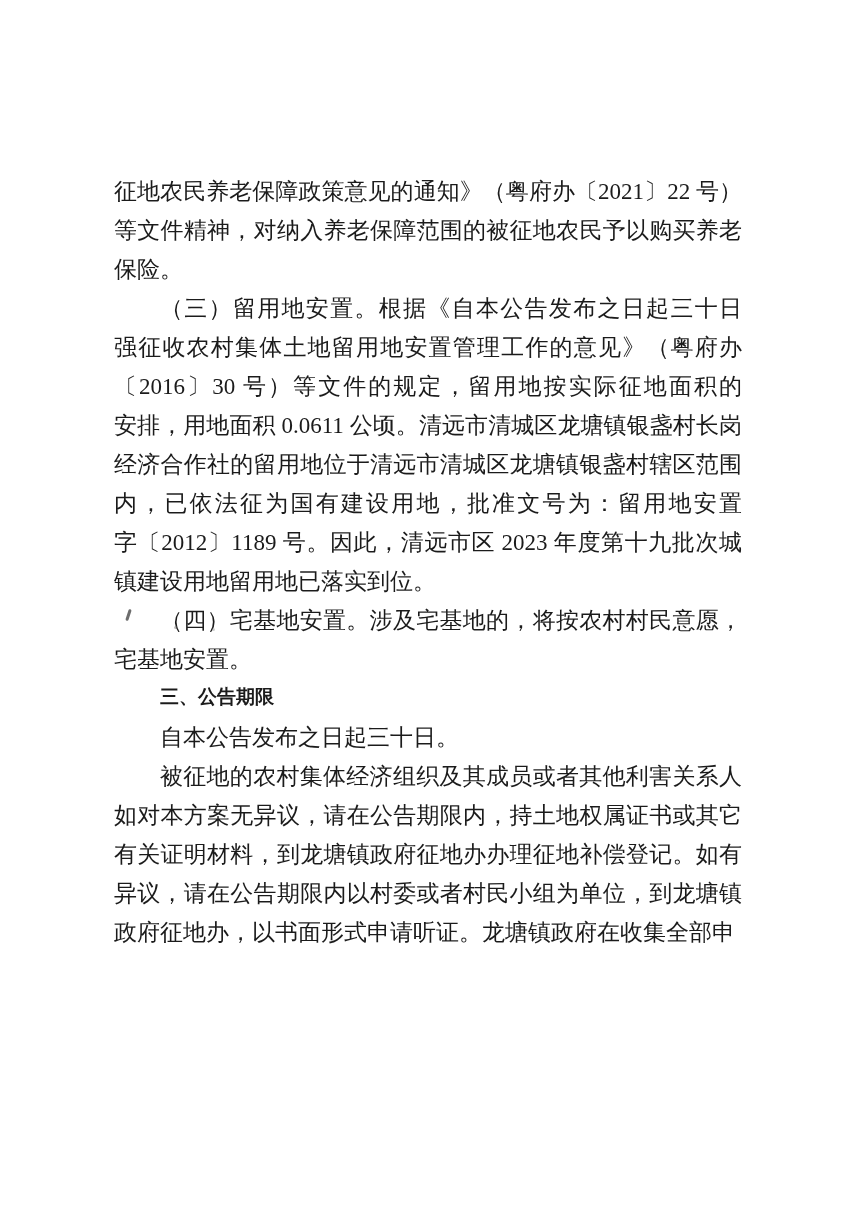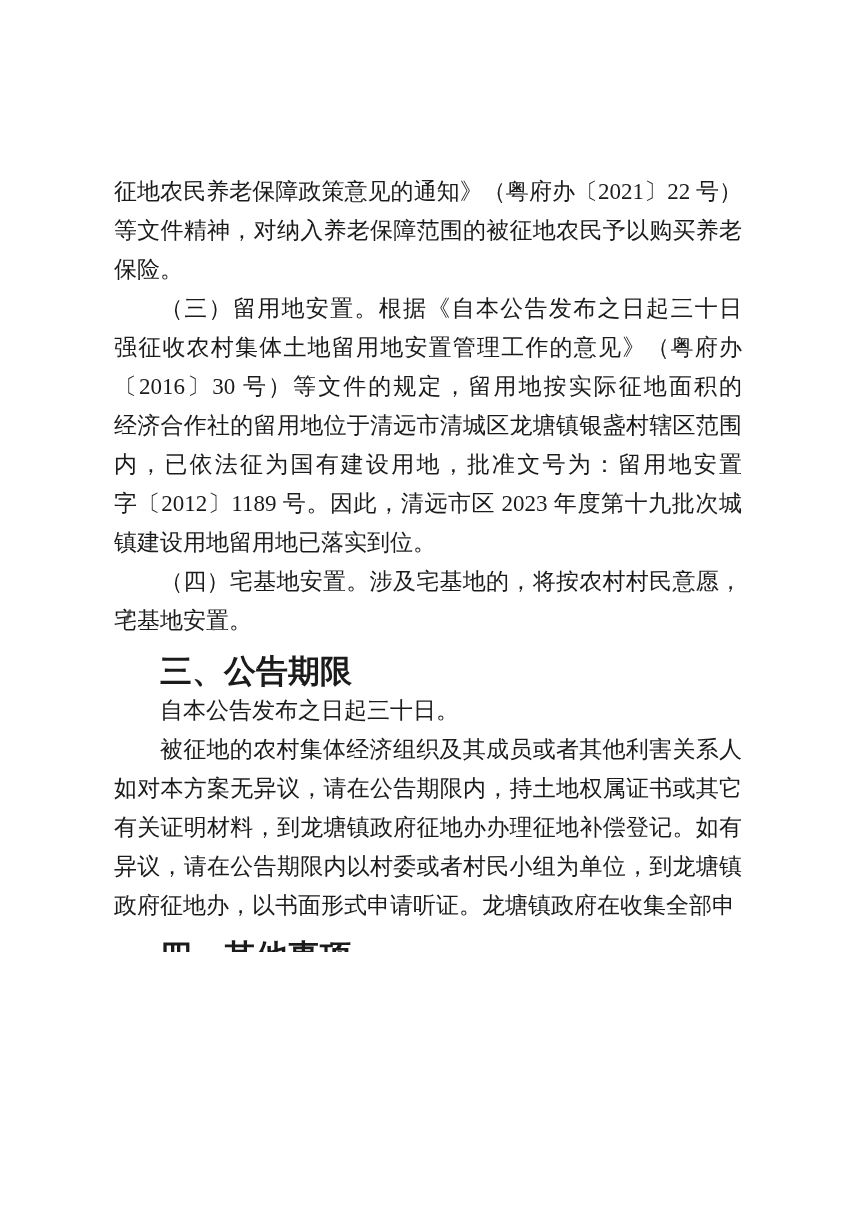--- a/index.html
+++ b/index.html
@@ -38,24 +38,23 @@
     content: "";
     display: inline-block;
     width: 100%;
     height: 0;
     vertical-align: top;
   }
   
   .indent .line:first-child { text-indent: 46px; }
   
   .heading .line {
-    font-family: Liberation Sans, sans-serif;
+    font-family: Liberation Mono, monospace;
     font-weight: 700;
-    font-size: 32px;
-    margin-top: 12px;
+    font-size: 19px;
   }
   .page-number {
     position: absolute;
     left: 129px;
     top: 1060px;
     font-size: 20px;
     letter-spacing: 4px;
     color: #222222;
   }
   
@@ -93,20 +92,21 @@
   <div class="doc-text">
       <div class="block">
         <div class="line fill">征地农民养老保障政策意见的通知》（粤府办〔2021〕22 号）</div>
         <div class="line fill">等文件精神，对纳入养老保障范围的被征地农民予以购买养老</div>
         <div class="line">保险。</div>
       </div>
       <div class="block indent">
         <div class="line fill">（三）留用地安置。根据《自本公告发布之日起三十日</div>
         <div class="line fill">强征收农村集体土地留用地安置管理工作的意见》（粤府办</div>
         <div class="line fill">〔2016〕30 号）等文件的规定，留用地按实际征地面积的 10%</div>
+        <div class="line fill">安排，用地面积 0.0611 公顷。清远市清城区龙塘镇银盏村长岗</div>
         <div class="line fill">经济合作社的留用地位于清远市清城区龙塘镇银盏村辖区范围</div>
         <div class="line fill">内，已依法征为国有建设用地，批准文号为：留用地安置（建）</div>
         <div class="line fill">字〔2012〕1189 号。因此，清远市区 2023 年度第十九批次城</div>
         <div class="line">镇建设用地留用地已落实到位。</div>
       </div>
       <div class="block indent">
         <div class="line fill">（四）宅基地安置。涉及宅基地的，将按农村村民意愿，</div>
         <div class="line">宅基地安置。</div>
       </div>
       <div class="block heading indent">

